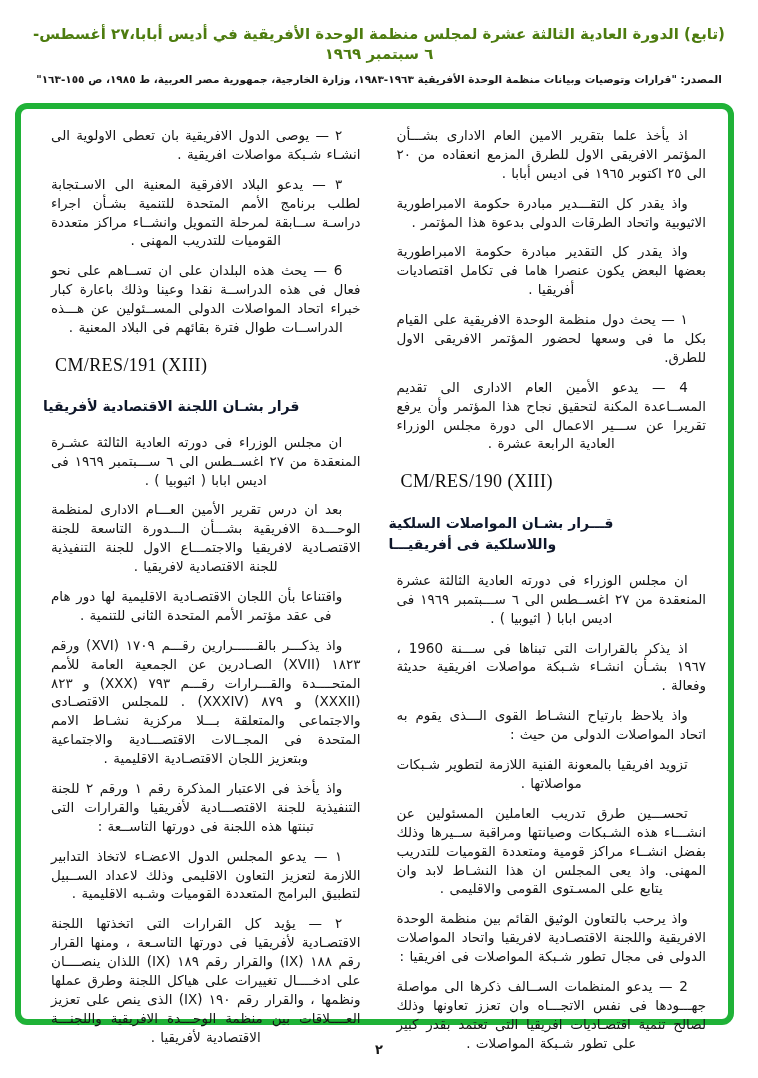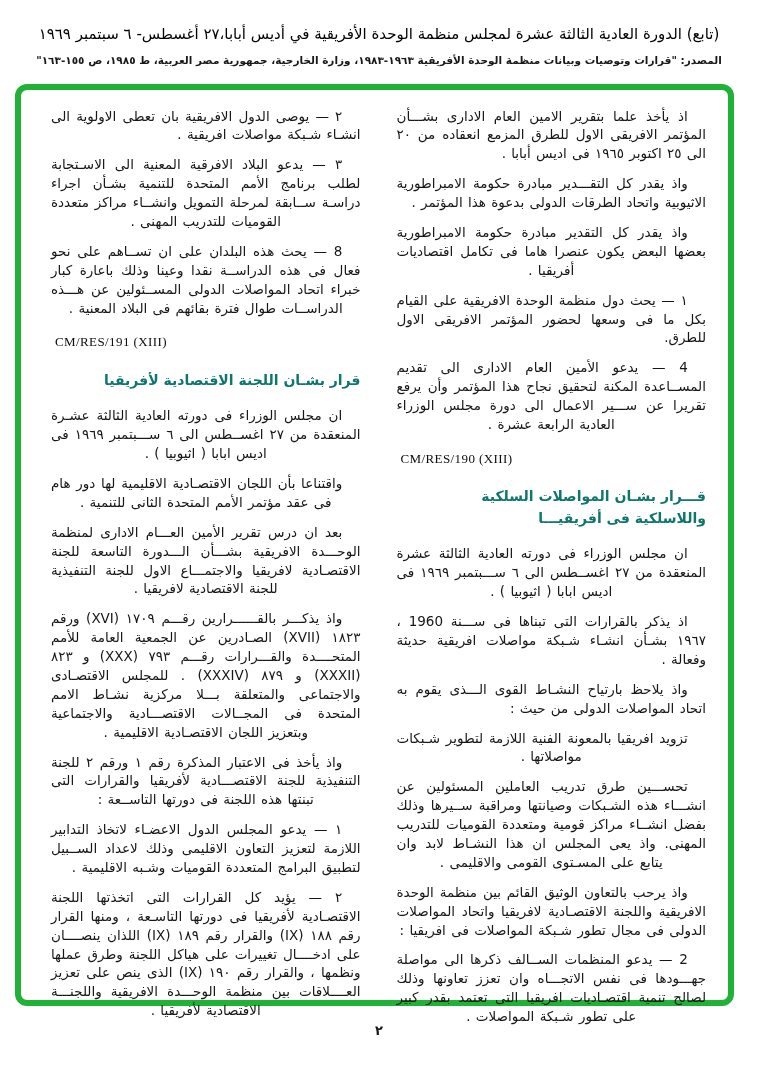--- a/index.html
+++ b/index.html
@@ -4,22 +4,22 @@
 <style>
   html,body{margin:0;padding:0;background:#ffffff;}
   body{
     width:758px;height:1078px;overflow:hidden;position:relative;
     font-family:"DejaVu Sans",sans-serif;color:#161616;
     -webkit-font-smoothing:antialiased;
   }
   .page{width:758px;height:1078px;box-sizing:border-box;padding-top:25px;}
   .header{text-align:center;direction:rtl;}
   .title{
-    font-weight:normal;font-size:15px;line-height:1.3;
-    letter-spacing:0px;color:#000000;padding:0 28px;
+    font-weight:bold;font-size:15px;line-height:1.3;
+    letter-spacing:0px;color:#4d7c0f;padding:0 28px;
   }
   .source{
     font-weight:bold;font-size:10.5px;margin-top:9px;color:#181818;
   }
   .frame{
     box-sizing:border-box;
     margin:18px auto 0 auto;
     margin-left:15px;
     width:719px;height:922px;
     border:6px solid #1fb237;
@@ -45,34 +45,34 @@
     text-indent:1.35em;
     margin:0 0 11px 8px;
     word-spacing:1px;
   }
   .para.last-center{text-align-last:center;}
   .para .b{font-weight:normal;}
   .ref{
     direction:ltr;
     text-align:left;
     font-family:"Liberation Serif","DejaVu Serif",serif;
-    font-size:13px;
+    font-size:18px;
     letter-spacing:0.4px;
     margin:16px 0 18px 0;
     padding-left:12px;
     color:#0d0d0d;
   }
   .heading{
     direction:rtl;
-    text-align:right;
+    text-align:left;
     font-weight:bold;
     font-size:14px;
     line-height:1.55;
     margin:17px 0 15px 0;
-    color:#0f766e;
+    color:#0f172a;
   }
   .pagenum{
     text-align:center;
     font-weight:bold;
     font-size:13px;
     margin-top:17px;
     direction:rtl;
   }
 </style>
 </head>
@@ -102,28 +102,28 @@
           <div class="para">اذ يذكر بالقرارات التى تبناها فى ســـنة 1960 ، ١٩٦٧ بشـأن انشـاء شـبكة مواصلات افريقية حديثة وفعالة .</div>
           <div class="para">واذ يلاحظ بارتياح النشـاط القوى الـــذى يقوم به اتحاد المواصلات الدولى من حيث :</div>
           <div class="para last-center">تزويد افريقيا بالمعونة الفنية اللازمة لتطوير شـبكات مواصلاتها .</div>
           <div class="para last-center">تحســـين طرق تدريب العاملين المسئولين عن انشـــاء هذه الشـبكات وصيانتها ومراقبة ســيرها وذلك بفضل انشــاء مراكز قومية ومتعددة القوميات للتدريب المهنى. واذ يعى المجلس ان هذا النشـاط لابد وان يتابع على المسـتوى القومى والاقليمى .</div>
           <div class="para">واذ يرحب بالتعاون الوثيق القائم بين منظمة الوحدة الافريقية واللجنة الاقتصـادية لافريقيا واتحاد المواصلات الدولى فى مجال تطور شـبكة المواصلات فى افريقيا :</div>
           <div class="para last-center"><span>2 — يدعو المنظمات الســالف ذكرها الى مواصلة جهـــودها فى نفس الاتجـــاه وان تعزز تعاونها وذلك </span><span class="b">لصالح تنمية اقتصـاديات افريقيا التى تعتمد بقدر كبير على تطور شـبكة المواصلات .</span></div>
         </div>
       <div class="col">
           <div class="para">٢ — يوصى الدول الافريقية بان تعطى الاولوية الى انشـاء شـبكة مواصلات افريقية .</div>
           <div class="para last-center">٣ — يدعو البلاد الافرقية المعنية الى الاسـتجابة لطلب برنامج الأمم المتحدة للتنمية بشـأن اجراء دراسـة ســابقة لمرحلة التمويل وانشــاء مراكز متعددة القوميات للتدريب المهنى .</div>
-          <div class="para last-center">8 — يحث هذه البلدان على ان تســاهم على نحو فعال فى هذه الدراســة نقدا وعينا وذلك باعارة كبار خبراء اتحاد المواصلات الدولى المســئولين عن هـــذه الدراســات طوال فترة بقائهم فى البلاد المعنية .</div>
+          <div class="para last-center">6 — يحث هذه البلدان على ان تســاهم على نحو فعال فى هذه الدراســة نقدا وعينا وذلك باعارة كبار خبراء اتحاد المواصلات الدولى المســئولين عن هـــذه الدراســات طوال فترة بقائهم فى البلاد المعنية .</div>
           <div class="ref" dir="ltr">CM/RES/191  (XIII)</div>
           <div class="heading">
             <div>قرار بشـان اللجنة الاقتصادية لأفريقيا</div>
           </div>
           <div class="para last-center">ان مجلس الوزراء فى دورته العادية الثالثة عشـرة المنعقدة من ٢٧ اغســطس الى ٦ ســـبتمبر ١٩٦٩ فى اديس ابابا ( اثيوبيا ) .</div>
+          <div class="para last-center">بعد ان درس تقرير الأمين العـــام الادارى لمنظمة الوحـــدة الافريقية بشـــأن الـــدورة التاسعة للجنة الاقتصـادية لافريقيا والاجتمـــاع الاول للجنة التنفيذية للجنة الاقتصادية لافريقيا .</div>
           <div class="para last-center">واقتناعا بأن اللجان الاقتصـادية الاقليمية لها دور هام فى عقد مؤتمر الأمم المتحدة الثانى للتنمية .</div>
-          <div class="para last-center">بعد ان درس تقرير الأمين العـــام الادارى لمنظمة الوحـــدة الافريقية بشـــأن الـــدورة التاسعة للجنة الاقتصـادية لافريقيا والاجتمـــاع الاول للجنة التنفيذية للجنة الاقتصادية لافريقيا .</div>
           <div class="para last-center">واذ يذكـــر بالقــــــرارين رقـــم ١٧٠٩ (XVI) ورقم ١٨٢٣ (XVII) الصـادرين عن الجمعية العامة للأمم المتحــــدة والقـــرارات رقـــم ٧٩٣ (XXX) و ٨٢٣ (XXXII) و ٨٧٩ (XXXIV) . للمجلس الاقتصـادى والاجتماعى والمتعلقة بـــلا مركزية نشـاط الامم المتحدة فى المجــالات الاقتصـــادية والاجتماعية وبتعزيز اللجان الاقتصـادية الاقليمية .</div>
           <div class="para last-center">واذ يأخذ فى الاعتبار المذكرة رقم ١ ورقم ٢ للجنة التنفيذية للجنة الاقتصـــادية لأفريقيا والقرارات التى تبنتها هذه اللجنة فى دورتها التاســعة :</div>
           <div class="para">١ — يدعو المجلس الدول الاعضـاء لاتخاذ التدابير اللازمة لتعزيز التعاون الاقليمى وذلك لاعداد الســبيل لتطبيق البرامج المتعددة القوميات وشـبه الاقليمية .</div>
           <div class="para last-center">٢ — يؤيد كل القرارات التى اتخذتها اللجنة الاقتصـادية لأفريقيا فى دورتها التاسـعة ، ومنها القرار رقم ١٨٨ (IX) والقرار رقم ١٨٩ (IX) اللذان ينصــــان على ادخــــال تغييرات على هياكل اللجنة وطرق عملها ونظمها ، والقرار رقم ١٩٠ (IX) الذى ينص على تعزيز العــــلاقات بين منظمة الوحـــدة الافريقية واللجنـــة الاقتصادية لأفريقيا .</div>
         </div>
     </div>
   </div>
 
   <div class="pagenum">٢</div>
 

